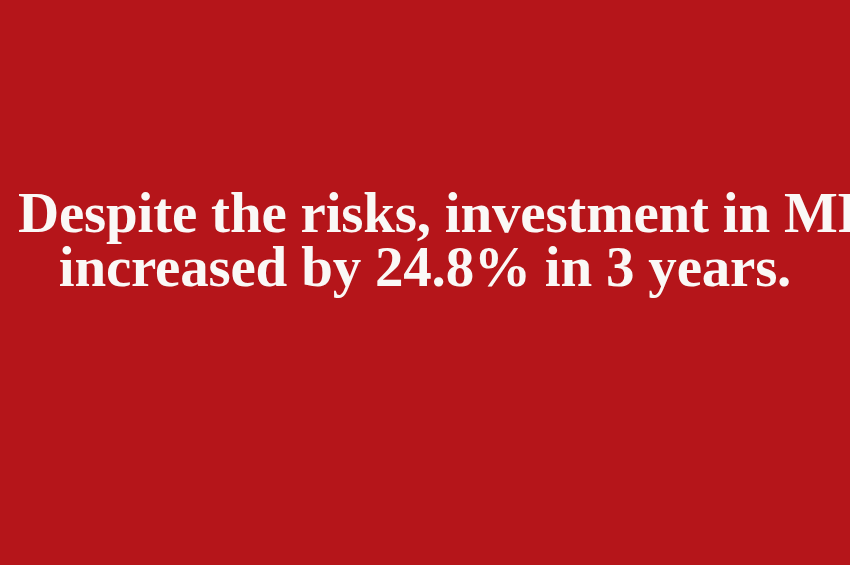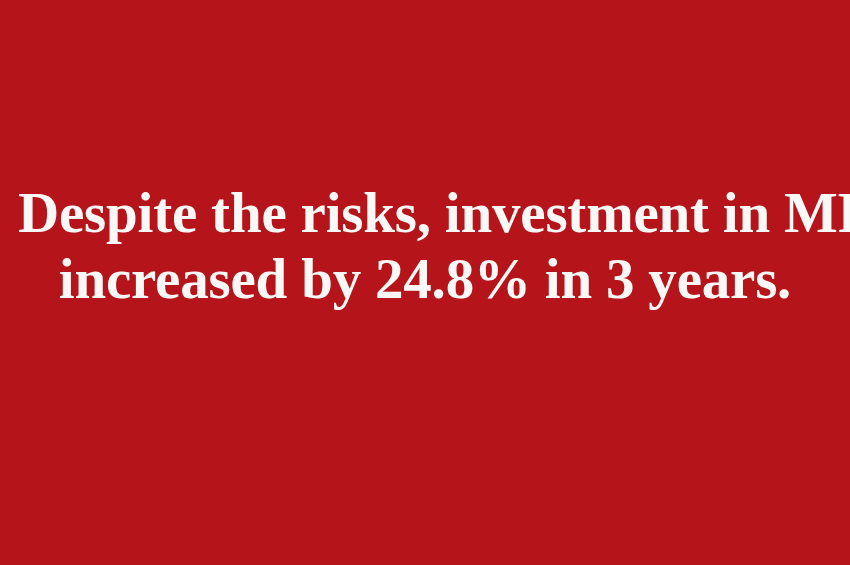--- a/index.html
+++ b/index.html
@@ -41,21 +41,21 @@
     font-family: "Liberation Serif", "DejaVu Serif", serif;
     font-weight: bold;
     font-size: 57px;
     line-height: 54px;
     letter-spacing: -0.2px;
     white-space: nowrap;
     -webkit-font-smoothing: antialiased;
   }
 
   .statement-line + .statement-line {
-    margin-top: 12px;
+    margin-top: 0;
   }
 </style>
 </head>
 <body>
 
 <div id="slide-root" style="background: rgb(181, 21, 26);">
 
   <div id="statement-block">
 
     <span class="statement-line" style="color: rgb(250, 248, 246);">Despite the risks, investment in MF</span>

